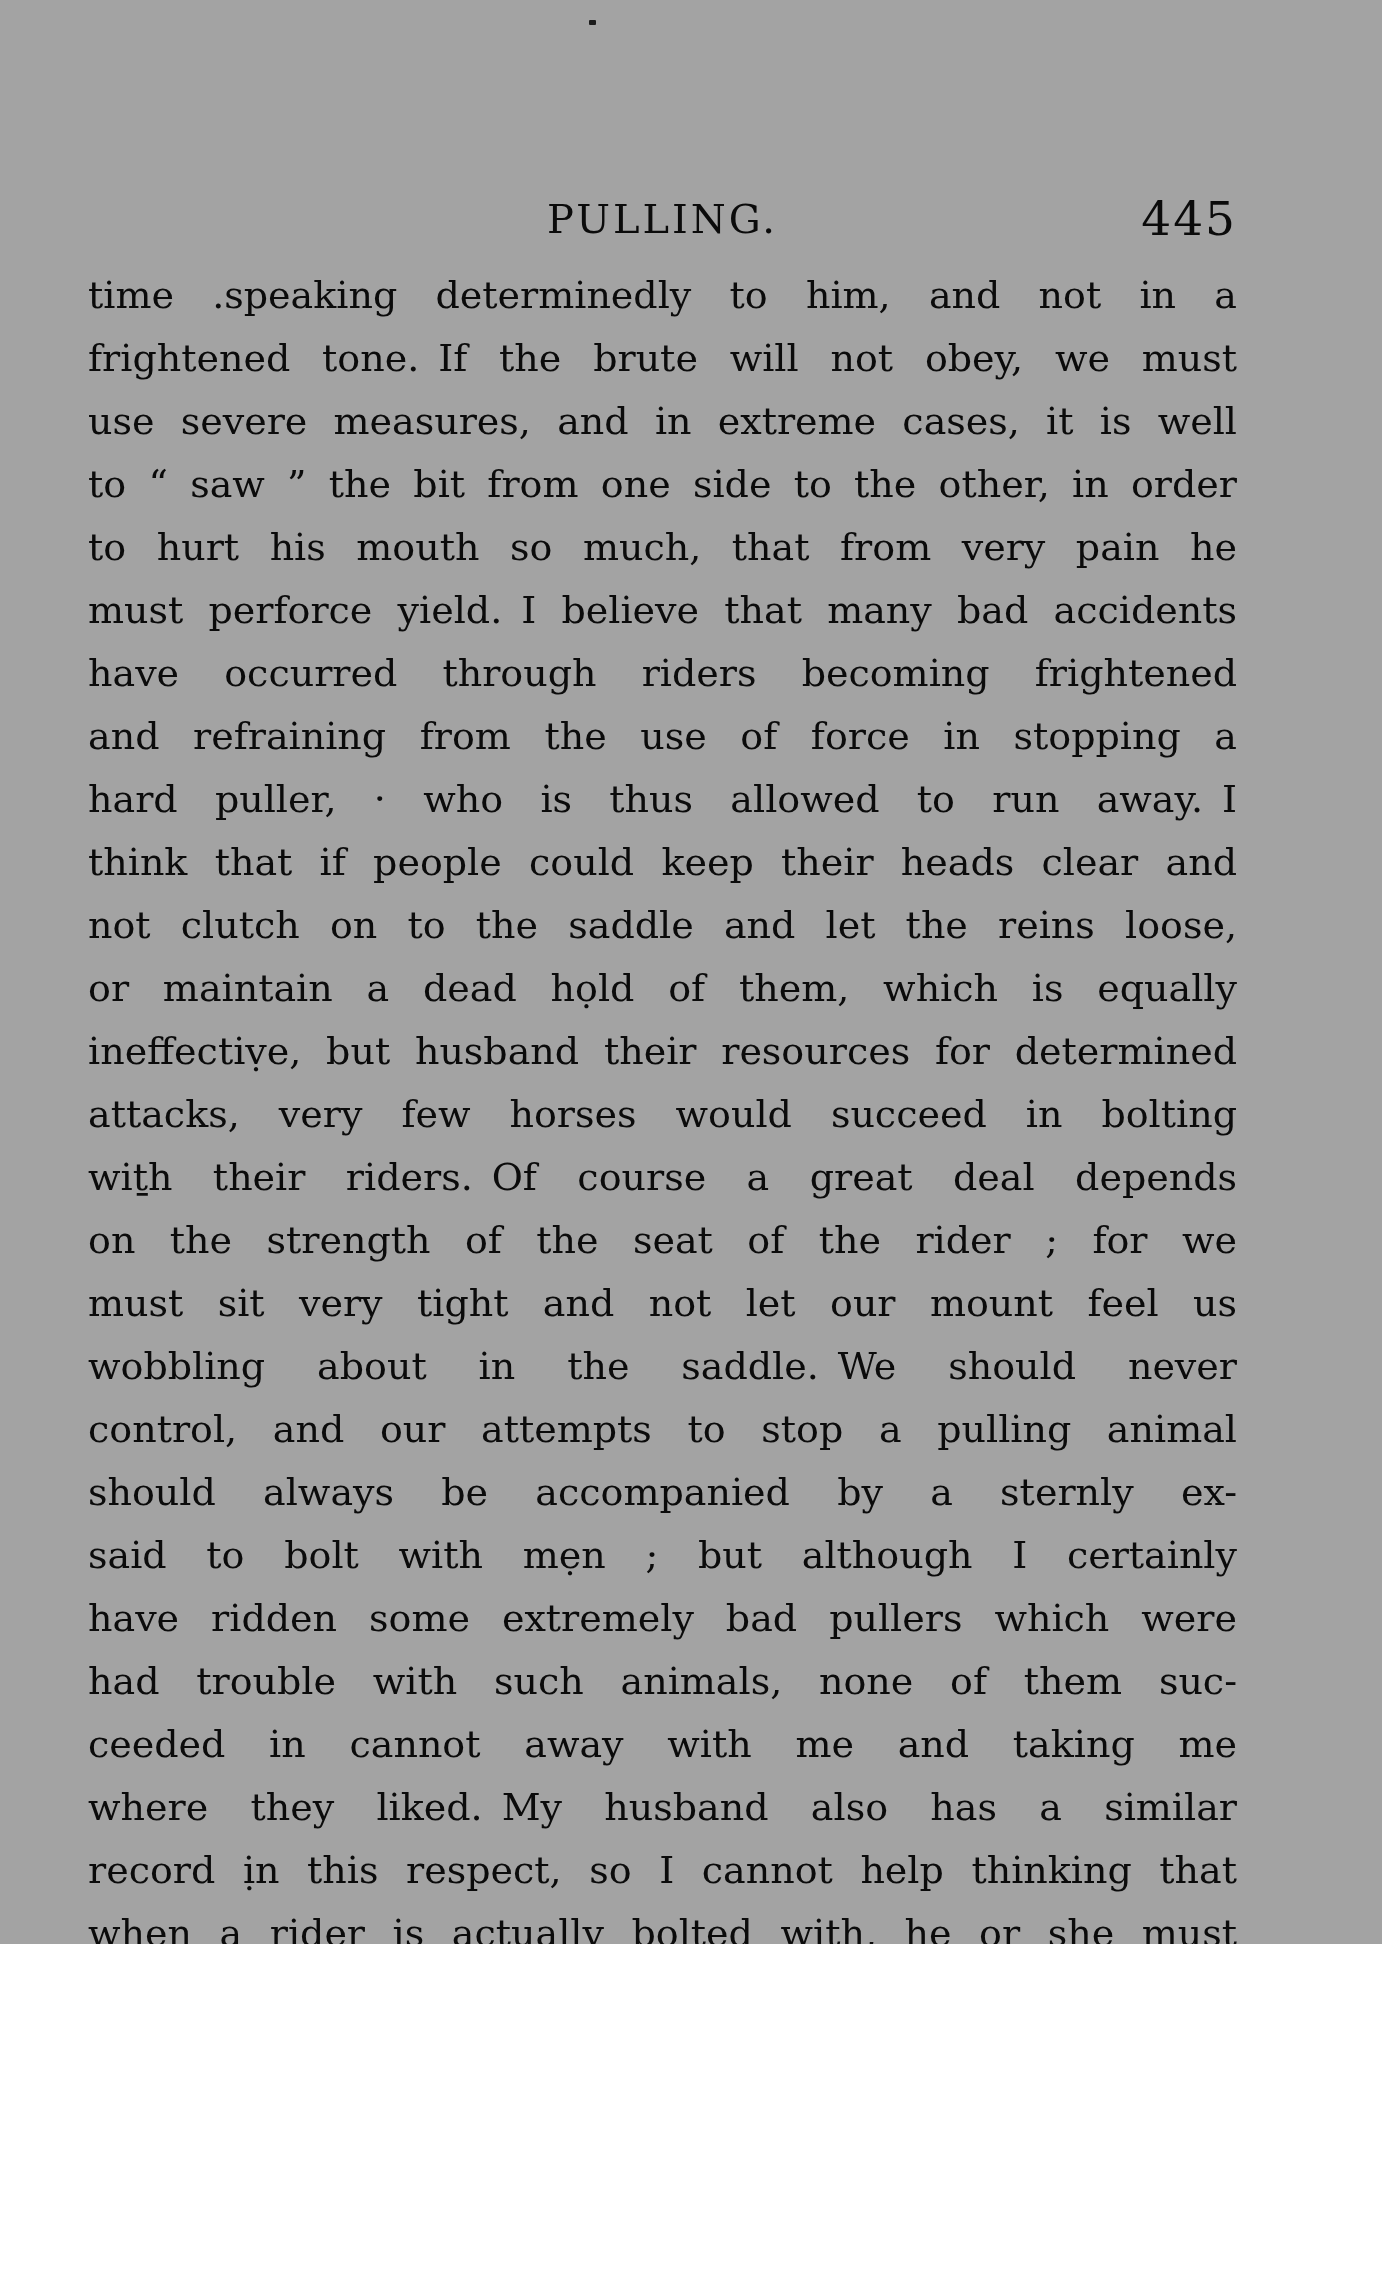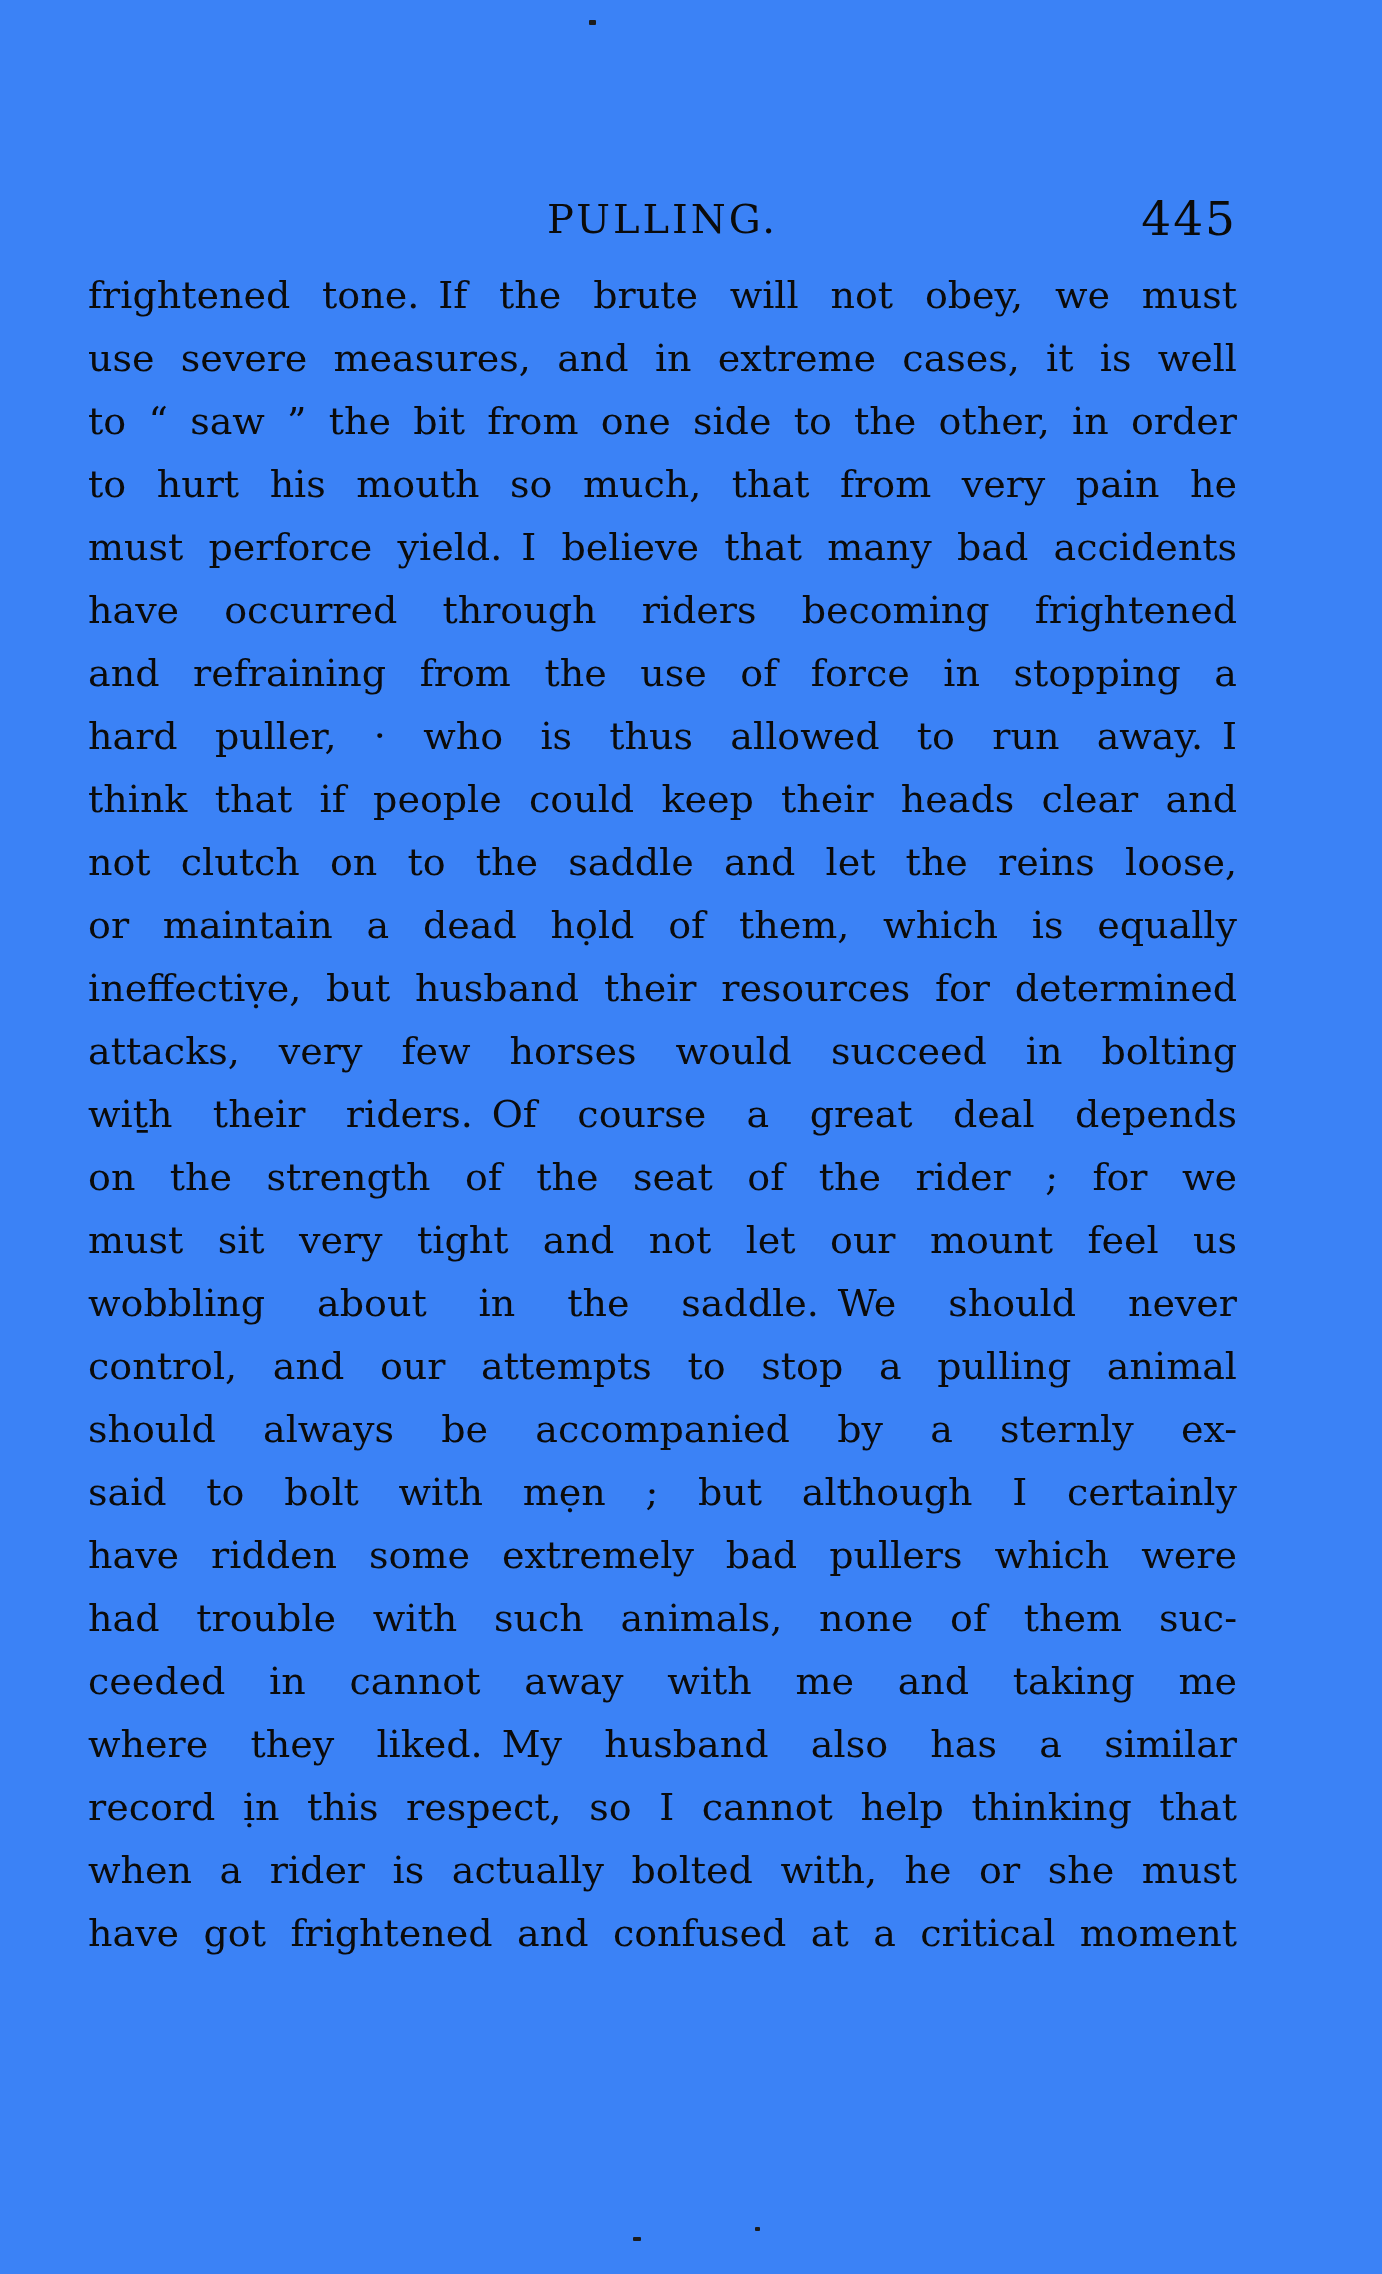--- a/index.html
+++ b/index.html
@@ -1,20 +1,20 @@
 <!DOCTYPE html>
 <html><head>
 <meta charset="utf-8">
 <style>
   html, body { margin: 0; padding: 0; background: #ffffff; }
   .page {
     position: relative;
     width: 1382px;
-    height: 2274px;
-    background: #3b82f6;
+    height: 1944px;
+    background: #a3a3a3;
     overflow: hidden;
     font-family: "DejaVu Serif", "Liberation Serif", serif;
     color: #0b0b0b;
   }
   .header-row {
     position: absolute;
     left: 88px;
     top: 196px;
     width: 1149px;
     height: 46px;
@@ -62,20 +62,21 @@
 <body>
 
 <div class="page">
 
   <div class="header-row">
     <div class="running-title">PULLING.</div>
     <div class="folio">445</div>
   </div>
 
   <div class="text-block">
+      <div class="t-line">time .speaking determinedly to him, and not in a</div>
       <div class="t-line">frightened tone. If the brute will not obey, we must</div>
       <div class="t-line">use severe measures, and in extreme cases, it is well</div>
       <div class="t-line">to “ saw ” the bit from one side to the other, in order</div>
       <div class="t-line">to hurt his mouth so much, that from very pain he</div>
       <div class="t-line">must perforce yield. I believe that many bad accidents</div>
       <div class="t-line">have occurred through riders becoming frightened</div>
       <div class="t-line">and refraining from the use of force in stopping a</div>
       <div class="t-line">hard puller, · who is thus allowed to run away. I</div>
       <div class="t-line">think that if people could keep their heads clear and</div>
       <div class="t-line">not clutch on to the saddle and let the reins loose,</div>

